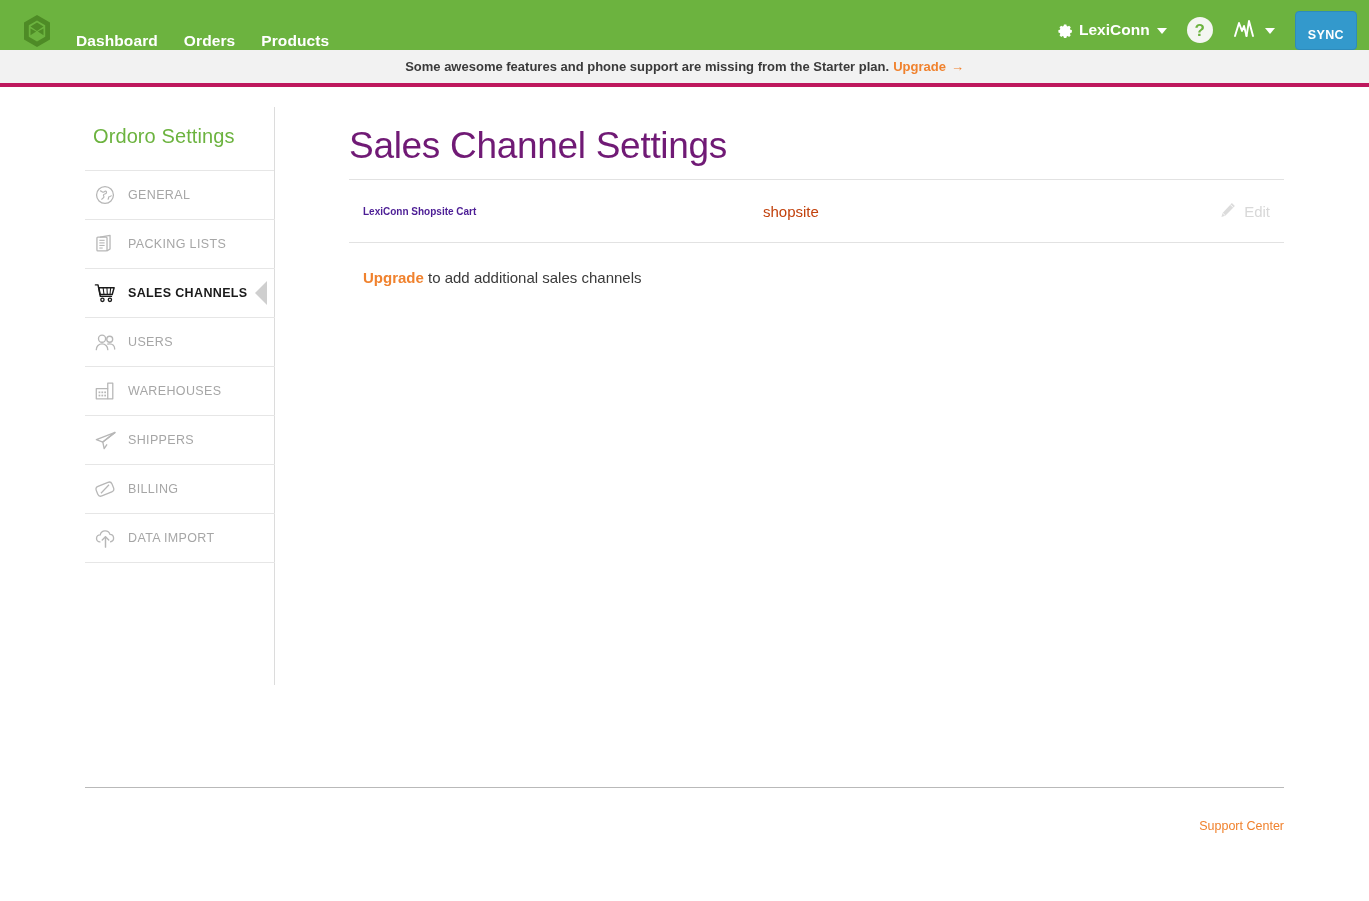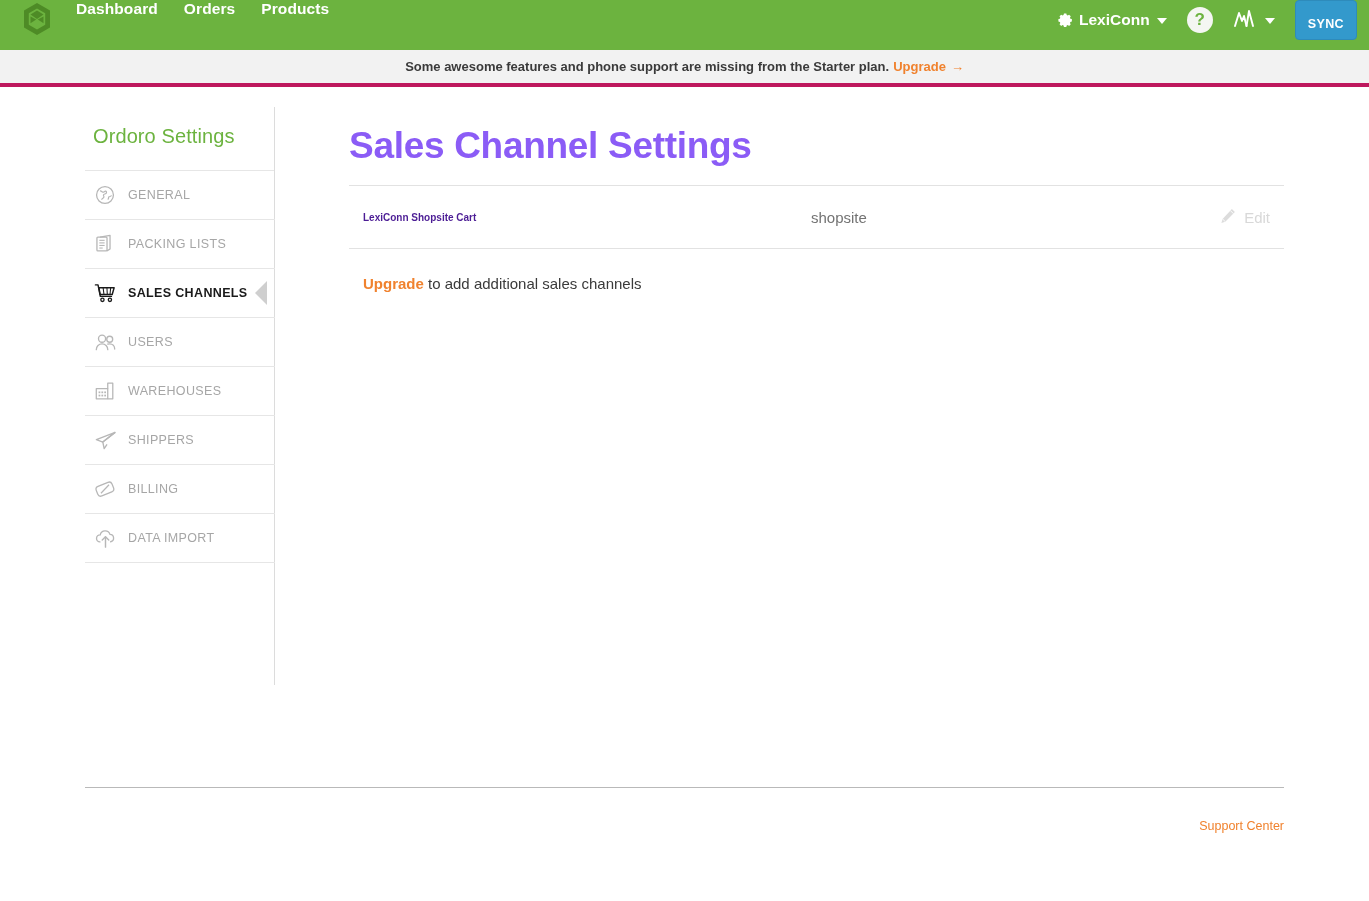--- a/index.html
+++ b/index.html
@@ -9,21 +9,21 @@
     background: #ffffff;
     font-family: "Liberation Sans", sans-serif;
     -webkit-font-smoothing: antialiased;
   }
 
   
   .topnav {
     height: 50px;
     background: #6cb33f;
     display: flex;
-    align-items: flex-start;
+    align-items: flex-end;
     padding: 0 12px 0 18px;
     position: relative;
   }
   .logo {
     width: 38px; height: 38px;
     margin-right: 20px;
     flex: 0 0 auto;
     display: flex; align-items: center; justify-content: center;
   }
   .nav-links { display: flex; align-items: center; gap: 26px; }
@@ -159,23 +159,23 @@
   }
 
   
   .main {
     flex: 1 1 auto;
     padding-right: 85px;
     padding-left: 45px;
   }
   .page-title {
     font-size: 37px;
-    font-weight: bold;
-    color: #8b5cf6;
-    margin: 0 0 18px 0;
+    font-weight: normal;
+    color: #701a75;
+    margin: 0 0 12px 0;
     letter-spacing: -0.3px;
   }
   .channel-table {
     border-top: 1px solid #e2e2e2;
     border-bottom: 1px solid #e2e2e2;
   }
   .channel-row {
     display: flex;
     align-items: center;
     height: 62px;
@@ -183,23 +183,22 @@
   }
   .ch-name {
     font-size: 10px;
     font-weight: bold;
     color: #4c1d95;
     width: 400px;
     flex: 0 0 auto;
   }
   .ch-type {
     font-size: 15px;
-    color: #737373;
+    color: #c2410c;
     flex: 1 1 auto;
-    margin-left: 48px;
   }
   .ch-edit {
     display: flex; align-items: center; gap: 7px;
     color: #d8d8d8;
     font-size: 15px;
     cursor: pointer;
     flex: 0 0 auto;
   }
   .upgrade-note {
     font-size: 15px;

